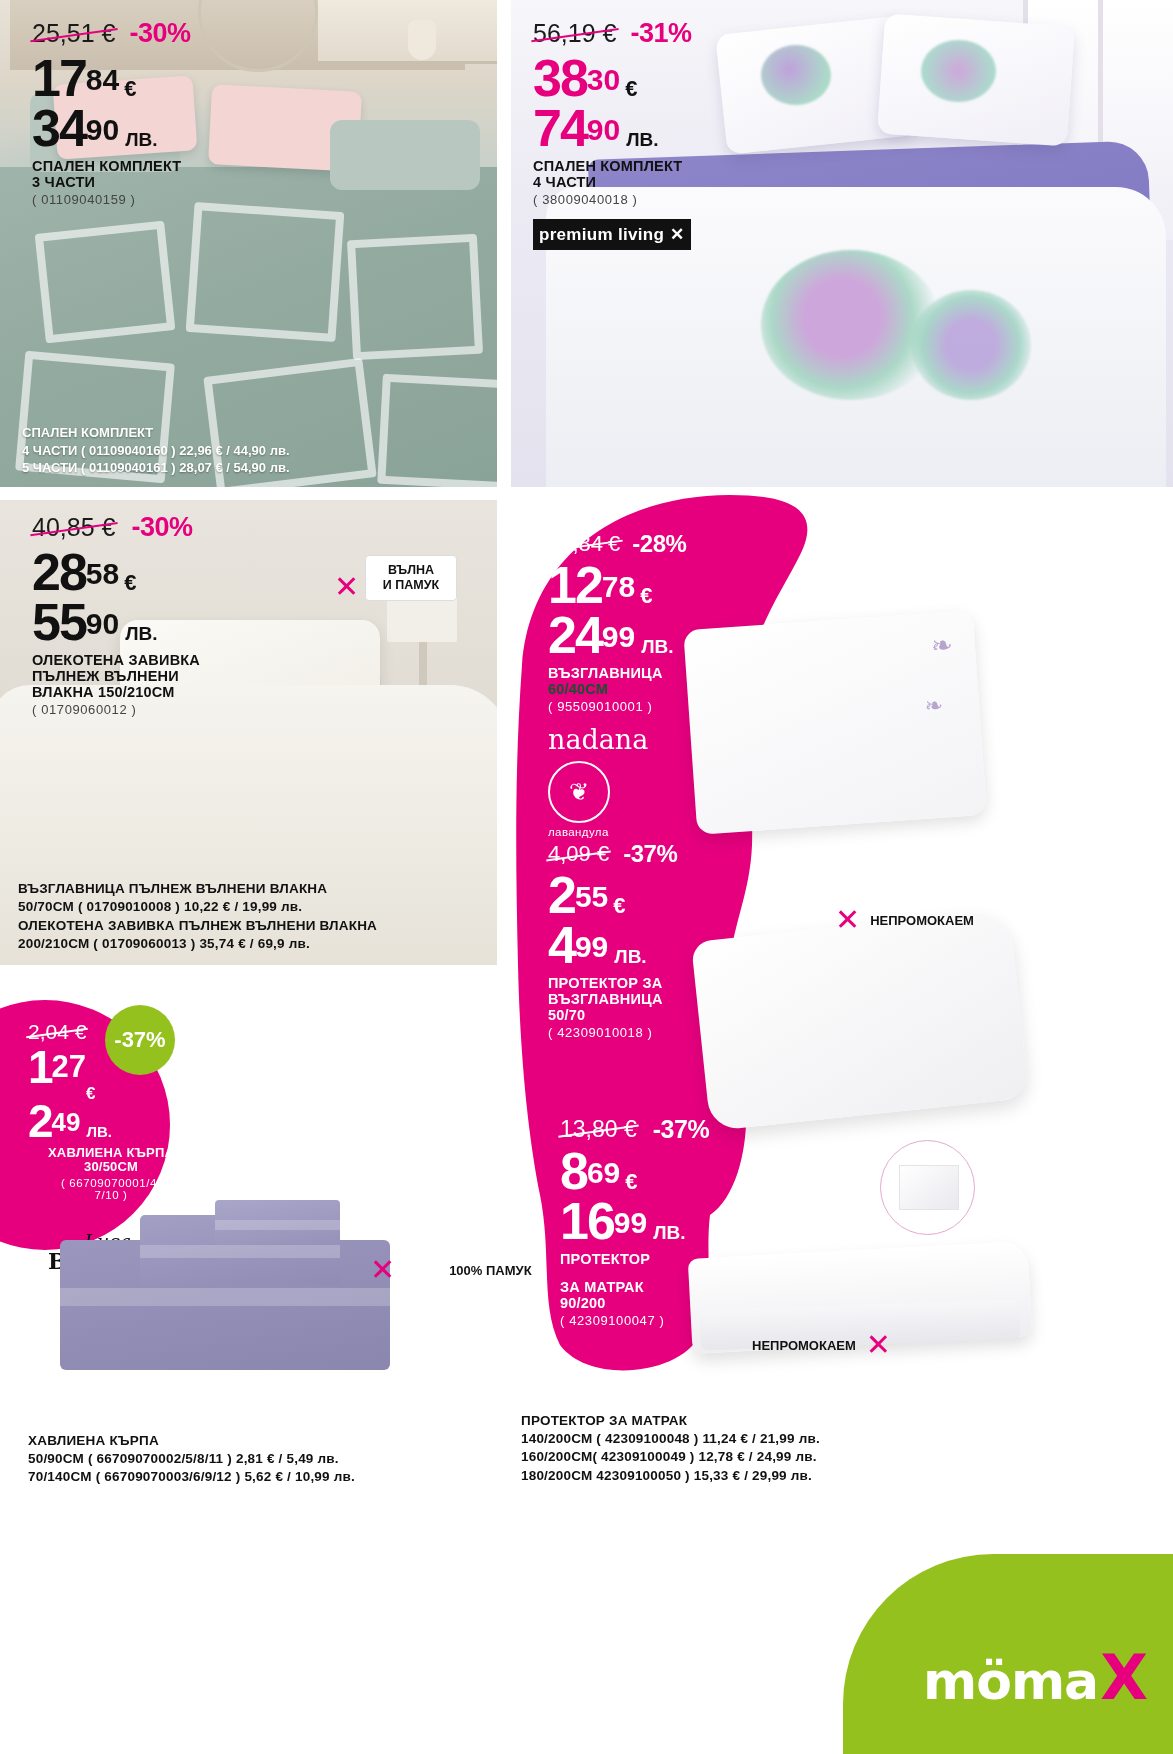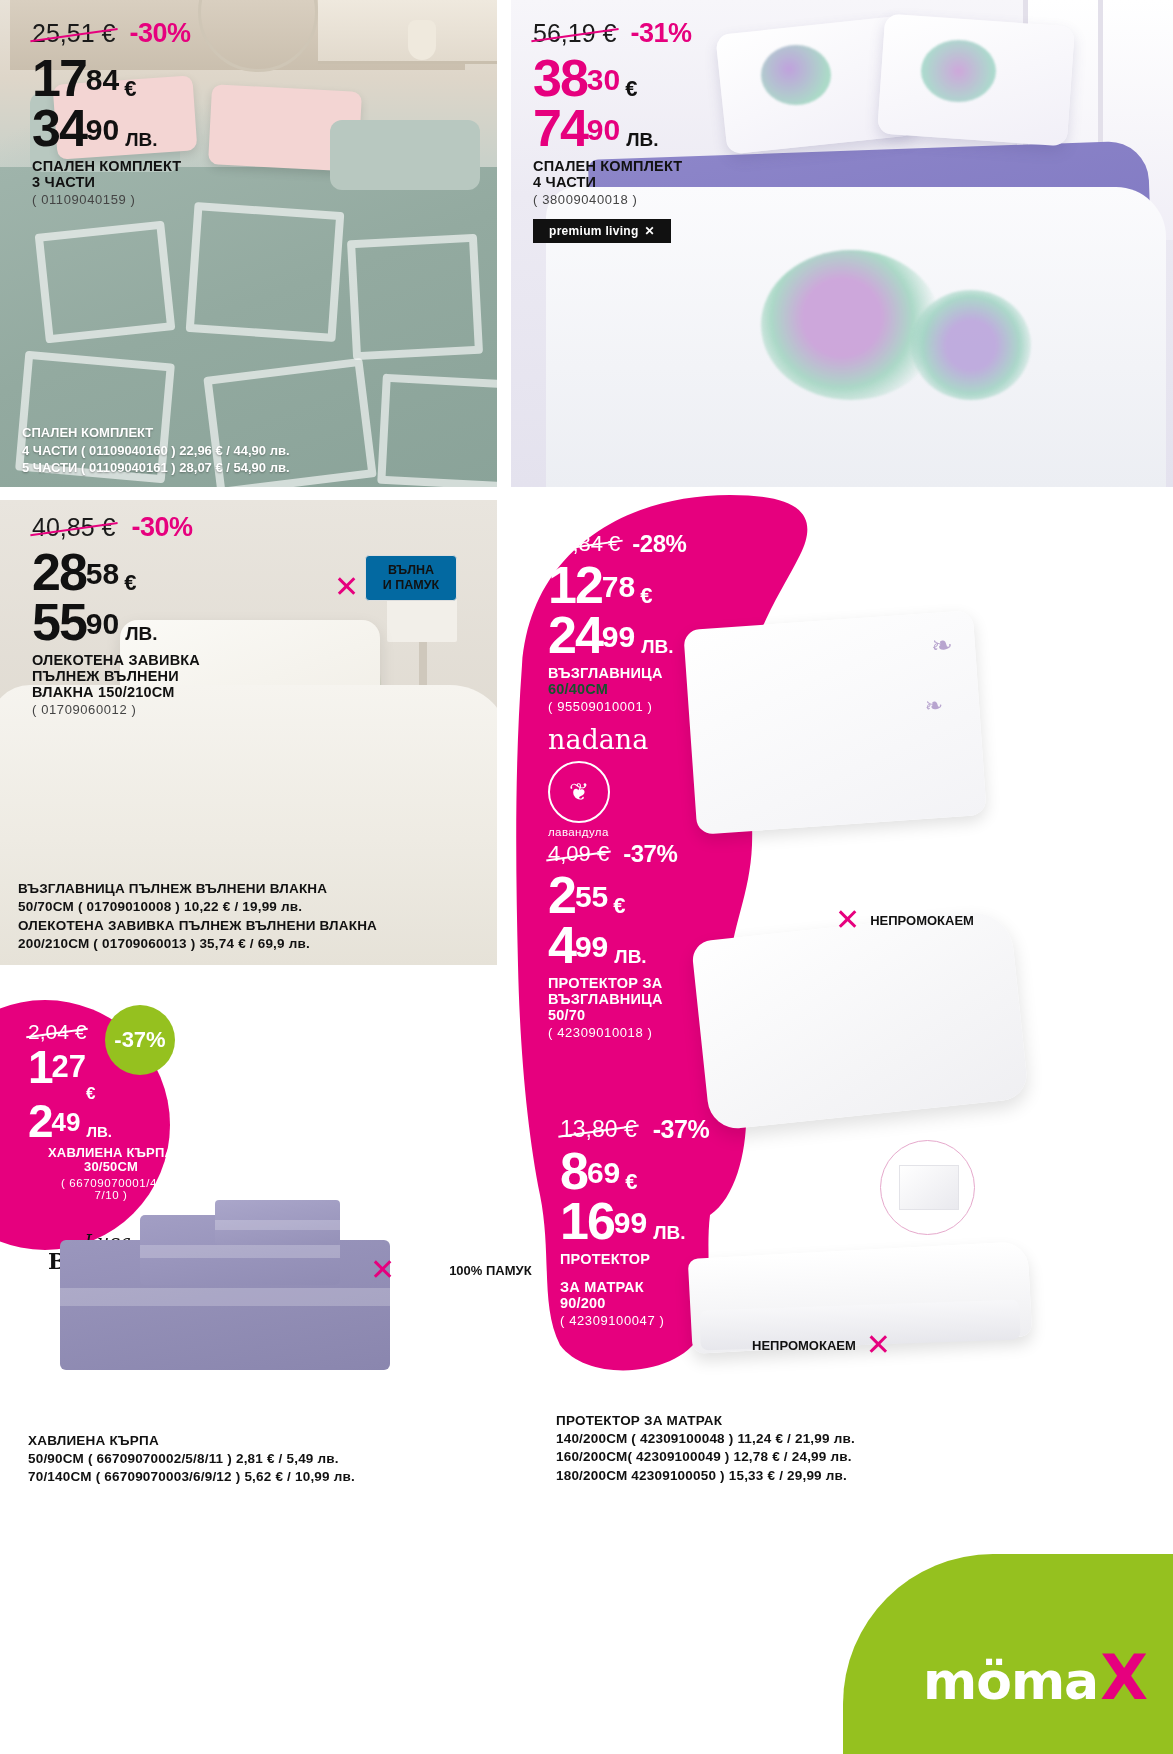--- a/index.html
+++ b/index.html
@@ -70,36 +70,36 @@
   #cell3 .lamp { position:absolute; right: 40px; top: 90px; width: 70px; height: 52px; background: #f2efe9; border-radius: 6px 6px 2px 2px;}
   #cell3 .lampstand { position:absolute; right: 70px; top: 142px; width: 8px; height: 60px; background: #cfc8bc;}
   #cell3 .nightstand { position:absolute; right: 10px; top: 205px; width: 160px; height: 130px; background: linear-gradient(180deg,#caa882,#b99770); }
   #cell3 .plant { position:absolute; right: 115px; top: 148px; width: 60px; height: 60px; }
   #cell3 .bigduvet { position:absolute; left: -10px; bottom: 0; width: 520px; height: 280px;
       background: linear-gradient(180deg,#f6f4ef 0%, #eeebe3 55%, #e6e2d8 100%); border-radius: 40px 60px 0 0; }
   #cell3 .bigpillow { position:absolute; left: 120px; top: 120px; width: 260px; height: 130px;
       background: linear-gradient(160deg,#fbfaf6,#efece4); border-radius: 18px; box-shadow: 0 6px 16px rgba(0,0,0,.10); }
 
   
-  .tagbox { position:absolute; background:#0369a1; border:1px solid #ddd; border-radius: 4px;
+  .tagbox { position:absolute; background:#ffffff; border:1px solid #ddd; border-radius: 4px;
       font-size: 12.5px; font-weight: bold; color:#111; line-height:1.2; padding: 7px 10px; text-align:center; }
 
   .xmark { color: #e6007e; font-weight: bold; font-size: 30px; line-height: 1; font-family: "DejaVu Sans", sans-serif;}
 
   .caption { position:absolute; font-size: 13.5px; font-weight: bold; color:#111; line-height: 1.35; letter-spacing:.2px; }
   .caption .lead { display:block; }
 
   
   #logoWrap { position:absolute; right: 0; bottom: 0; width: 330px; height: 200px; }
   #logoGreen { position:absolute; right: 0; bottom: 0; width: 330px; height: 200px; background:#95c11f;
       border-radius: 150px 0 0 0; }
   #logoText { position:absolute; right: 26px; bottom: 40px; color:#fff; font-size: 52px; font-weight: bold;
       letter-spacing: -1px; font-family: "DejaVu Sans", sans-serif; }
 
-  .brandbadge { position:absolute; background:#111; color:#fff; font-size:12px; font-weight:bold; padding: 5px 16px; letter-spacing: .3px;}
+  .brandbadge { position:absolute; background:#111; color:#fff; font-size:17px; font-weight:bold; padding: 5px 6px; letter-spacing: .3px;}
   .greenbadge { position:absolute; background:#95c11f; color:#fff; border-radius:50%; display:flex; align-items:center; justify-content:center; font-weight:bold;}
   .magentacircle { position:absolute; background:#e6007e; border-radius:50%; }
 </style>
 </head>
 <body>
 
 <div class="page">
 
   <div class="cell" id="cell1">
     <div class="photo">
@@ -363,21 +363,21 @@
     <span class="xmark">✕</span>
     <span style="font-size:13px; font-weight:bold; color:#111;margin-left:44px;">100% ПАМУК</span>
   </div>
 
   <div class="caption" style="left:28px; top:1432px;">
     <span class="lead">ХАВЛИЕНА КЪРПА</span>
     <span class="lead">50/90СМ ( 66709070002/5/8/11 ) 2,81 € / 5,49 лв.</span>
     <span class="lead">70/140СМ ( 66709070003/6/9/12 ) 5,62 € / 10,99 лв.</span>
   </div>
 
-  <div class="caption" style="left:556px; top:1412px;">
+  <div class="caption" style="left:521px; top:1412px;">
     <span class="lead">ПРОТЕКТОР ЗА МАТРАК</span>
     <span class="lead">140/200СМ ( 42309100048 ) 11,24 € / 21,99 лв.</span>
     <span class="lead">160/200СМ( 42309100049 ) 12,78 € / 24,99 лв.</span>
     <span class="lead">180/200СМ  42309100050 ) 15,33 € / 29,99 лв.</span>
   </div>
 
   <div id="logoWrap">
     <div id="logoGreen"></div>
     <div id="logoText">
       <span>möma</span><span style="color:#e6007e; font-size:62px; font-weight:bold; margin-left:2px;">X</span>

